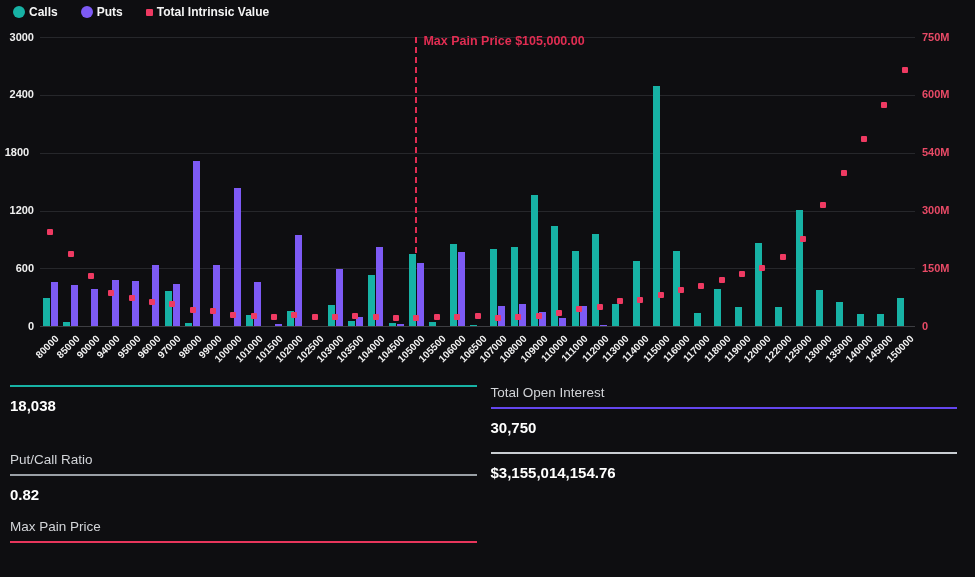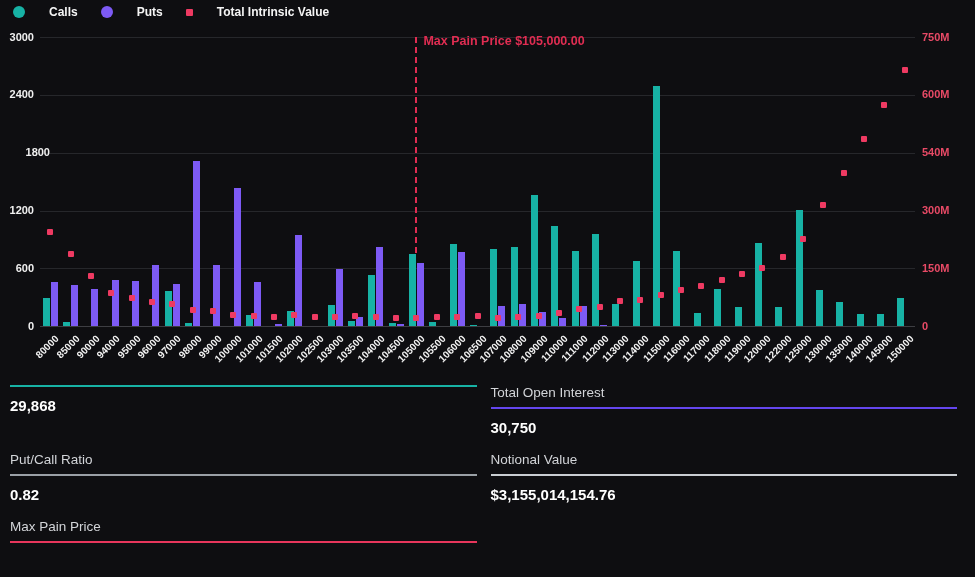--- a/index.html
+++ b/index.html
@@ -4,21 +4,21 @@
 <style>
   * { box-sizing: border-box; margin: 0; padding: 0; }
   html, body { width: 975px; height: 577px; overflow: hidden; }
   body {
     background: #0e0e11;
     font-family: "Liberation Sans", sans-serif;
     position: relative;
   }
   .chart { position: absolute; left: 0; top: 0; width: 975px; height: 378px; }
   .legend { position: absolute; left: 13px; top: 5px; display: flex; align-items: center; gap: 23px; }
-  .legend-item { display: flex; align-items: center; gap: 24px; cursor: pointer; }
+  .legend-item { display: flex; align-items: center; gap: 4px; cursor: pointer; }
   .legend-marker.circle { width: 12px; height: 12px; border-radius: 50%; }
   .legend-marker.square { width: 7px; height: 7px; border-radius: 1px; }
   .legend-label { color: #f5f5f5; font-size: 12px; font-weight: bold; }
   .plot { position: absolute; left: 0; top: 0; width: 975px; height: 378px; }
   .gridline { position: absolute; height: 1px; background: #26272b; }
   .axis-line { position: absolute; height: 1px; background: #3d3e42; }
   .ytick-left { position: absolute; color: #f0f0f0; font-size: 11px; font-weight: bold; text-align: right; width: 34px; }
   .ytick-right { position: absolute; font-size: 11px; font-weight: bold; text-align: left; width: 44px; }
   .bar { position: absolute; }
   .dot { position: absolute; width: 6px; height: 6px; border-radius: 1px; }
@@ -37,21 +37,21 @@
 
 <div class="chart">
   <div class="plot" id="plot">
       <div class="gridline" style="left: 40px; top: 37px; width: 875px;"></div>
       <div class="ytick-left" style="left: 0px; top: 30.5px;">3000</div>
       <div class="ytick-right" style="left: 922px; top: 30.5px; color: rgb(232, 74, 102);">750M</div>
       <div class="gridline" style="left: 40px; top: 94.84px; width: 875px;"></div>
       <div class="ytick-left" style="left: 0px; top: 88.34px;">2400</div>
       <div class="ytick-right" style="left: 922px; top: 88.34px; color: rgb(232, 74, 102);">600M</div>
       <div class="gridline" style="left: 40px; top: 152.68px; width: 875px;"></div>
-      <div class="ytick-left" style="left: 16px; top: 146.18px;">1800</div>
+      <div class="ytick-left" style="left: 0px; top: 146.18px; text-align: center;">1800</div>
       <div class="ytick-right" style="left: 922px; top: 146.18px; color: rgb(232, 74, 102);">540M</div>
       <div class="gridline" style="left: 40px; top: 210.52px; width: 875px;"></div>
       <div class="ytick-left" style="left: 0px; top: 204.02px;">1200</div>
       <div class="ytick-right" style="left: 922px; top: 204.02px; color: rgb(232, 74, 102);">300M</div>
       <div class="gridline" style="left: 40px; top: 268.36px; width: 875px;"></div>
       <div class="ytick-left" style="left: 0px; top: 261.86px;">600</div>
       <div class="ytick-right" style="left: 922px; top: 261.86px; color: rgb(232, 74, 102);">150M</div>
       <div class="axis-line" style="left: 40px; top: 326.2px; width: 875px;"></div>
       <div class="ytick-left" style="left: 0px; top: 319.7px;">0</div>
       <div class="ytick-right" style="left: 922px; top: 319.7px; color: rgb(232, 74, 102);">0</div>
@@ -216,34 +216,33 @@
     <div class="legend-item">
       <span class="legend-marker square" id="lm2" style="background: rgb(238, 58, 98);"></span>
       <span class="legend-label">Total Intrinsic Value</span>
     </div>
   </div>
 </div>
 
 <div class="stats">
   <div class="stat">
     <div class="stat-underline" style="background: rgb(23, 178, 165);"></div>
-    <div class="stat-value">29,868</div>
+    <div class="stat-value">18,038</div>
   </div>
   <div class="stat">
     <div class="stat-label">Total Open Interest</div>
     <div class="stat-underline" style="background: rgb(100, 70, 238);"></div>
     <div class="stat-value">30,750</div>
   </div>
   <div class="stat">
     <div class="stat-label">Put/Call Ratio</div>
     <div class="stat-underline" style="background: rgb(154, 160, 166);"></div>
     <div class="stat-value">0.82</div>
   </div>
   <div class="stat">
-    <div class="stat-label">Notional Value</div>
     <div class="stat-underline" style="background: rgb(201, 205, 210);"></div>
     <div class="stat-value">$3,155,014,154.76</div>
   </div>
   <div class="stat">
     <div class="stat-label">Max Pain Price</div>
     <div class="stat-underline" style="background: rgb(232, 54, 92);"></div>
   </div>
 </div>
 
 </body></html>

